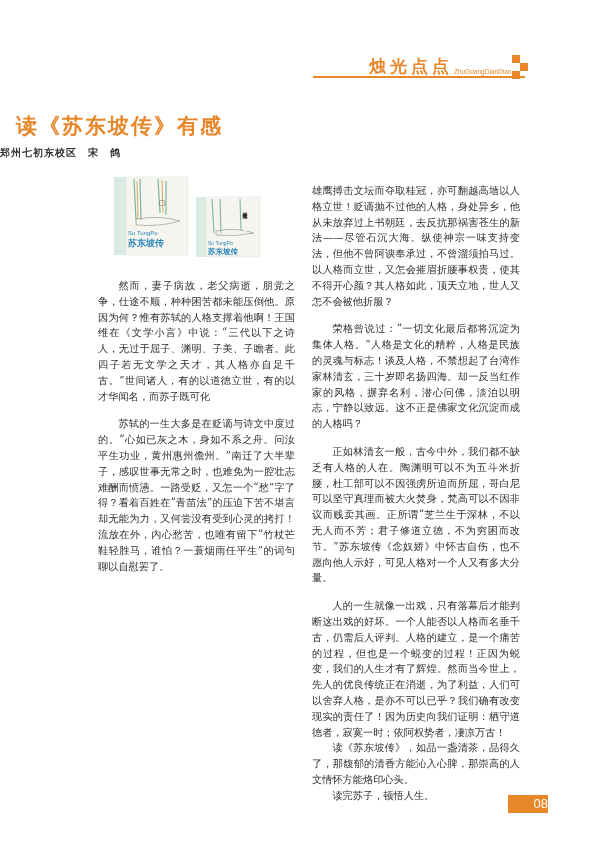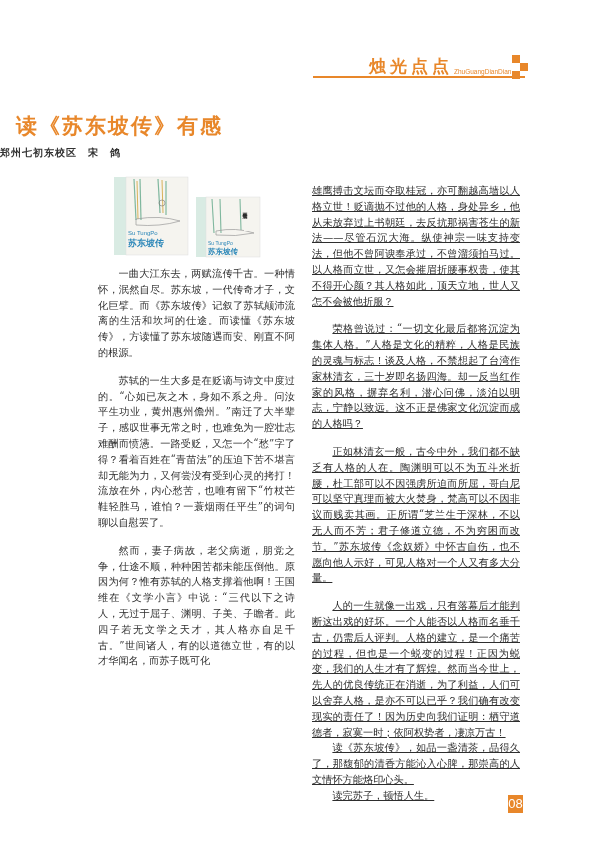--- a/index.html
+++ b/index.html
@@ -20,26 +20,26 @@
            font-family: "DejaVu Serif", serif; }
   .byline { position: absolute; left: 0; width: 600px; top: 146px; text-align: left;
             font-size: 10px; font-weight: bold; color: #333; letter-spacing: 1px; }
 
   .book-image { position: absolute; left: 100px; top: 175px; width: 195px; height: 125px; }
 
   .col { position: absolute; font-size: 10.2px; line-height: 15.8px; text-align: justify; color: #2e2e2e; }
   .col p { margin: 0; text-indent: 2em; }
   .col p.noindent { text-indent: 0; }
   .col-left { left: 98px; top: 266px; width: 197px; }
-  .col-right { left: 312px; top: 183px; width: 208px; text-decoration: underline; }
+  .col-right { left: 312px; top: 183px; width: 208px; }
   .col p.gap { margin-top: 12px; }
 
-  .page-num { position: absolute; left: 508px; top: 795px; width: 15px; height: 18px; background: #e8872a;
+  .page-num { position: absolute; left: 508px; top: 795px; width: 40px; height: 18px; background: #e8872a;
               color: #fff; font-family: "Liberation Sans", sans-serif; font-size: 13px; line-height: 18px;
-              text-align: center; }
+              text-align: right; }
 </style>
 </head>
 <body>
 
 <div class="header">
   <div class="header-title">烛光点点</div>
   <div class="header-sub">ZhuGuangDianDian</div>
   <div class="header-line"></div>
   <div class="logo-blocks">
     <span style="left:0;top:0;width:8px;height:8px;"></span>
@@ -80,23 +80,22 @@
     </g>
     <path d="M116 56 Q136 52 154 58 Q136 62 116 60 Z" fill="none" stroke="#999" stroke-width="0.7"></path>
     <rect x="144" y="28" width="6" height="28" fill="#f5f4ef"></rect>
     <text x="145" y="34" font-size="5" fill="#222" font-family="DejaVu Sans, sans-serif" writing-mode="tb">一蓑烟雨任平生</text>
     <text x="108" y="70" font-size="5" fill="#2a86b8" font-family="Liberation Sans, sans-serif">Su TungPo</text>
     <text x="108" y="79" font-size="7.5" fill="#2a86b8" font-weight="bold" font-family="DejaVu Serif, serif">苏东坡传</text>
   </svg>
 </div>
 
 <div class="col col-left">
-  <p>一曲大江东去，两赋流传千古。一种情怀，泯然自尽。苏东坡，一代传奇才子，文化巨擘。而《苏东坡传》记叙了苏轼颠沛流离的生活和坎坷的仕途。而读懂《苏东坡传》，方读懂了苏东坡随遇而安、刚直不阿的根源。</p>
+  <p class="gap">然而，妻子病故，老父病逝，朋党之争，仕途不顺，种种困苦都未能压倒他。原因为何？惟有苏轼的人格支撑着他啊！王国维在《文学小言》中说：“三代以下之诗人，无过于屈子、渊明、子美、子瞻者。此四子若无文学之天才，其人格亦自足千古。”世间诸人，有的以道德立世，有的以才华闻名，而苏子既可化</p>
   <p class="gap">苏轼的一生大多是在贬谪与诗文中度过的。“心如已灰之木，身如不系之舟。问汝平生功业，黄州惠州儋州。”南迁了大半辈子，感叹世事无常之时，也难免为一腔壮志难酬而愤懑。一路受贬，又怎一个“愁”字了得？看着百姓在“青苗法”的压迫下苦不堪言却无能为力，又何尝没有受到心灵的拷打！流放在外，内心愁苦，也唯有留下“竹杖芒鞋轻胜马，谁怕？一蓑烟雨任平生”的词句聊以自慰罢了。</p>
-  <p class="gap">然而，妻子病故，老父病逝，朋党之争，仕途不顺，种种困苦都未能压倒他。原因为何？惟有苏轼的人格支撑着他啊！王国维在《文学小言》中说：“三代以下之诗人，无过于屈子、渊明、子美、子瞻者。此四子若无文学之天才，其人格亦自足千古。”世间诸人，有的以道德立世，有的以才华闻名，而苏子既可化</p>
 </div>
 
 <div class="col col-right">
   <p class="noindent">雄鹰搏击文坛而夺取桂冠，亦可翻越高墙以人格立世！贬谪抛不过他的人格，身处异乡，他从未放弃过上书朝廷，去反抗那祸害苍生的新法——尽管石沉大海。纵使神宗一味支持变法，但他不曾阿谀奉承过，不曾溜须拍马过。以人格而立世，又怎会摧眉折腰事权贵，使其不得开心颜？其人格如此，顶天立地，世人又怎不会被他折服？</p>
   <p class="gap">荣格曾说过：“一切文化最后都将沉淀为集体人格。”人格是文化的精粹，人格是民族的灵魂与标志！谈及人格，不禁想起了台湾作家林清玄，三十岁即名扬四海。却一反当红作家的风格，摒弃名利，潜心问佛，淡泊以明志，宁静以致远。这不正是佛家文化沉淀而成的人格吗？</p>
   <p class="gap">正如林清玄一般，古今中外，我们都不缺乏有人格的人在。陶渊明可以不为五斗米折腰，杜工部可以不因强虏所迫而所屈，哥白尼可以坚守真理而被大火焚身，梵高可以不因非议而贱卖其画。正所谓“芝兰生于深林，不以无人而不芳；君子修道立德，不为穷困而改节。”苏东坡传《念奴娇》中怀古自伤，也不愿向他人示好，可见人格对一个人又有多大分量。</p>
   <p class="gap">人的一生就像一出戏，只有落幕后才能判断这出戏的好坏。一个人能否以人格而名垂千古，仍需后人评判。人格的建立，是一个痛苦的过程，但也是一个蜕变的过程！正因为蜕变，我们的人生才有了辉煌。然而当今世上，先人的优良传统正在消逝，为了利益，人们可以舍弃人格，是亦不可以已乎？我们确有改变现实的责任了！因为历史向我们证明：栖守道德者，寂寞一时；依阿权势者，凄凉万古！</p>
   <p>读《苏东坡传》，如品一盏清茶，品得久了，那馥郁的清香方能沁入心脾，那崇高的人文情怀方能烙印心头。</p>
   <p>读完苏子，顿悟人生。</p>
 </div>

